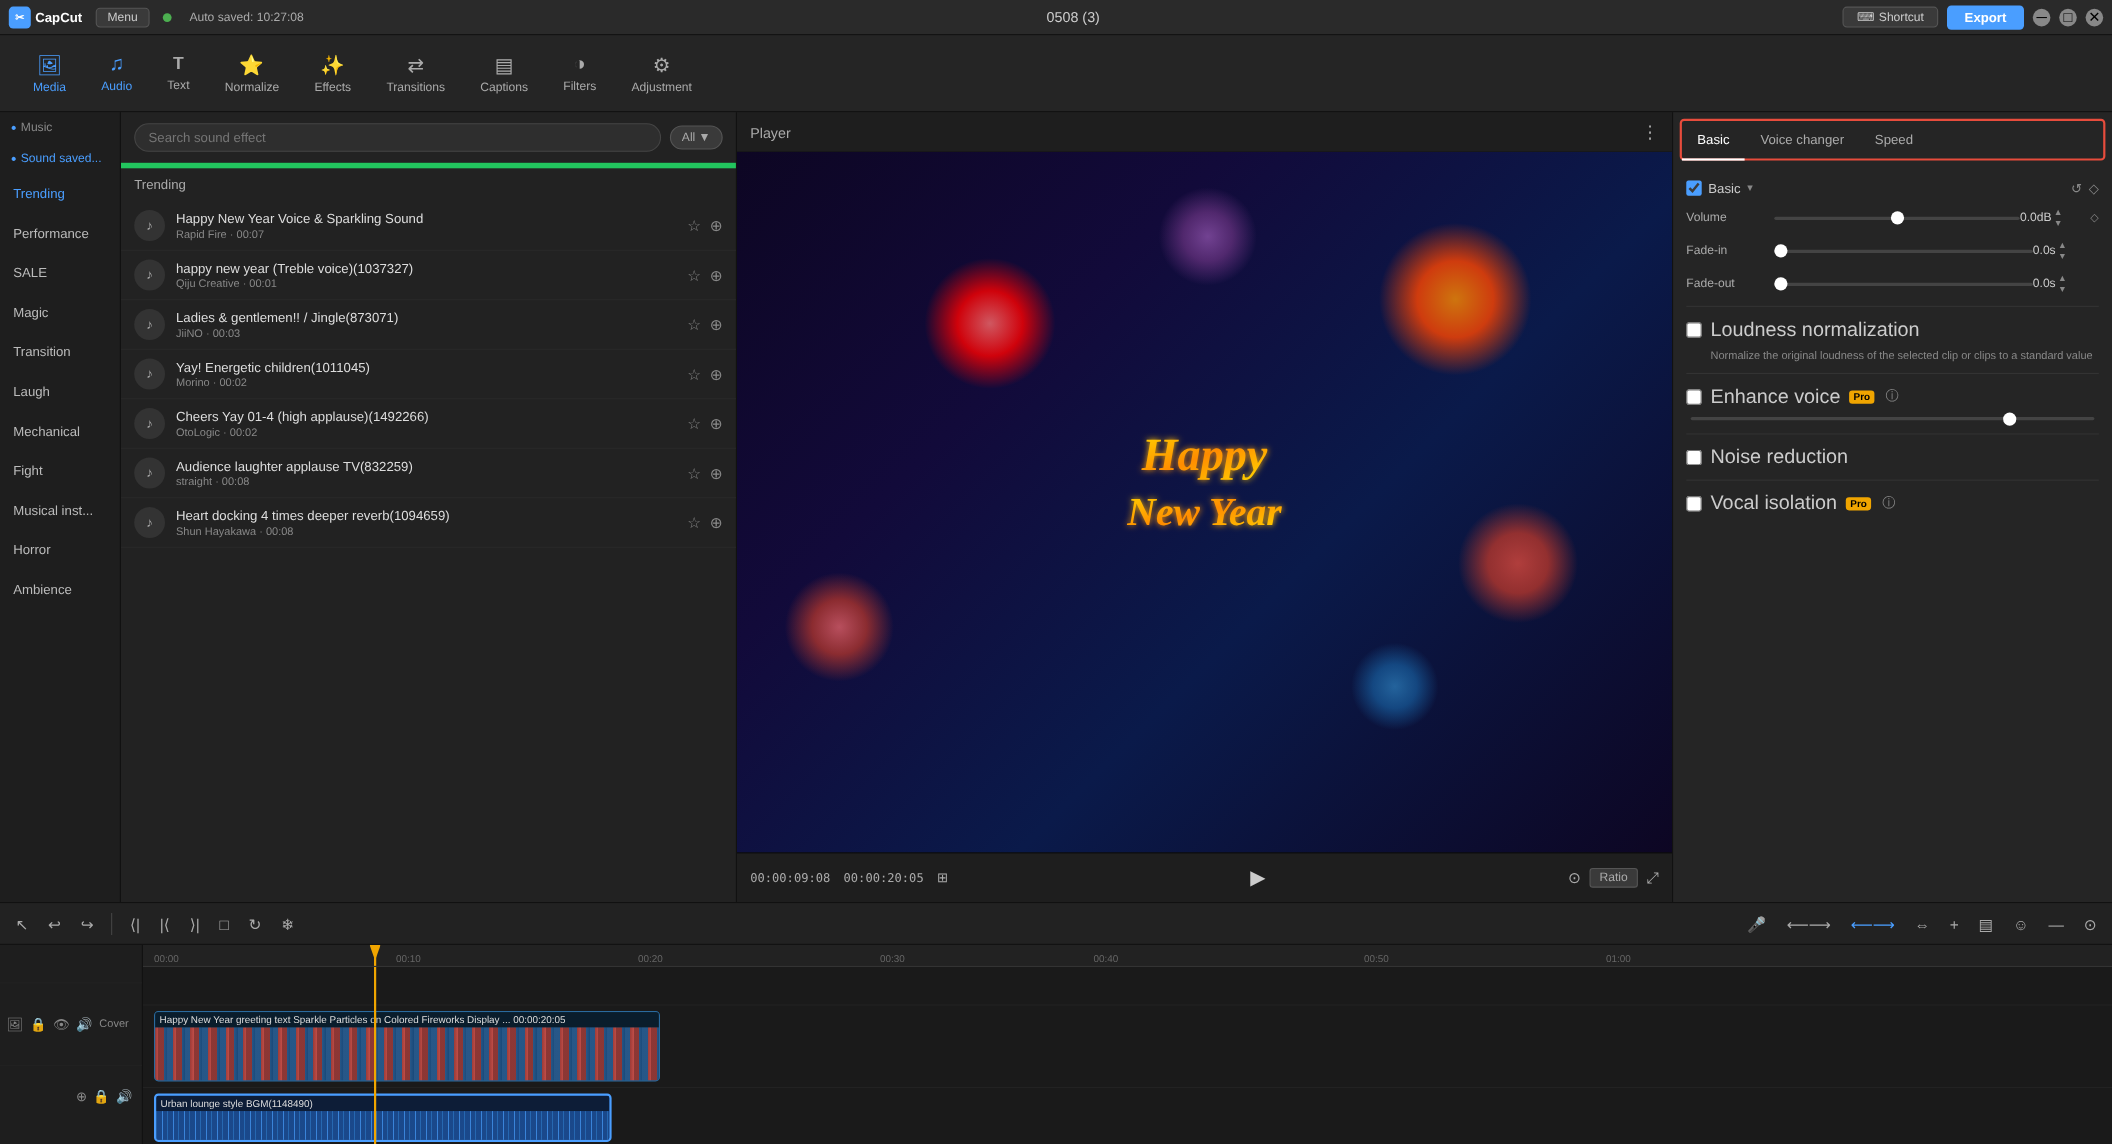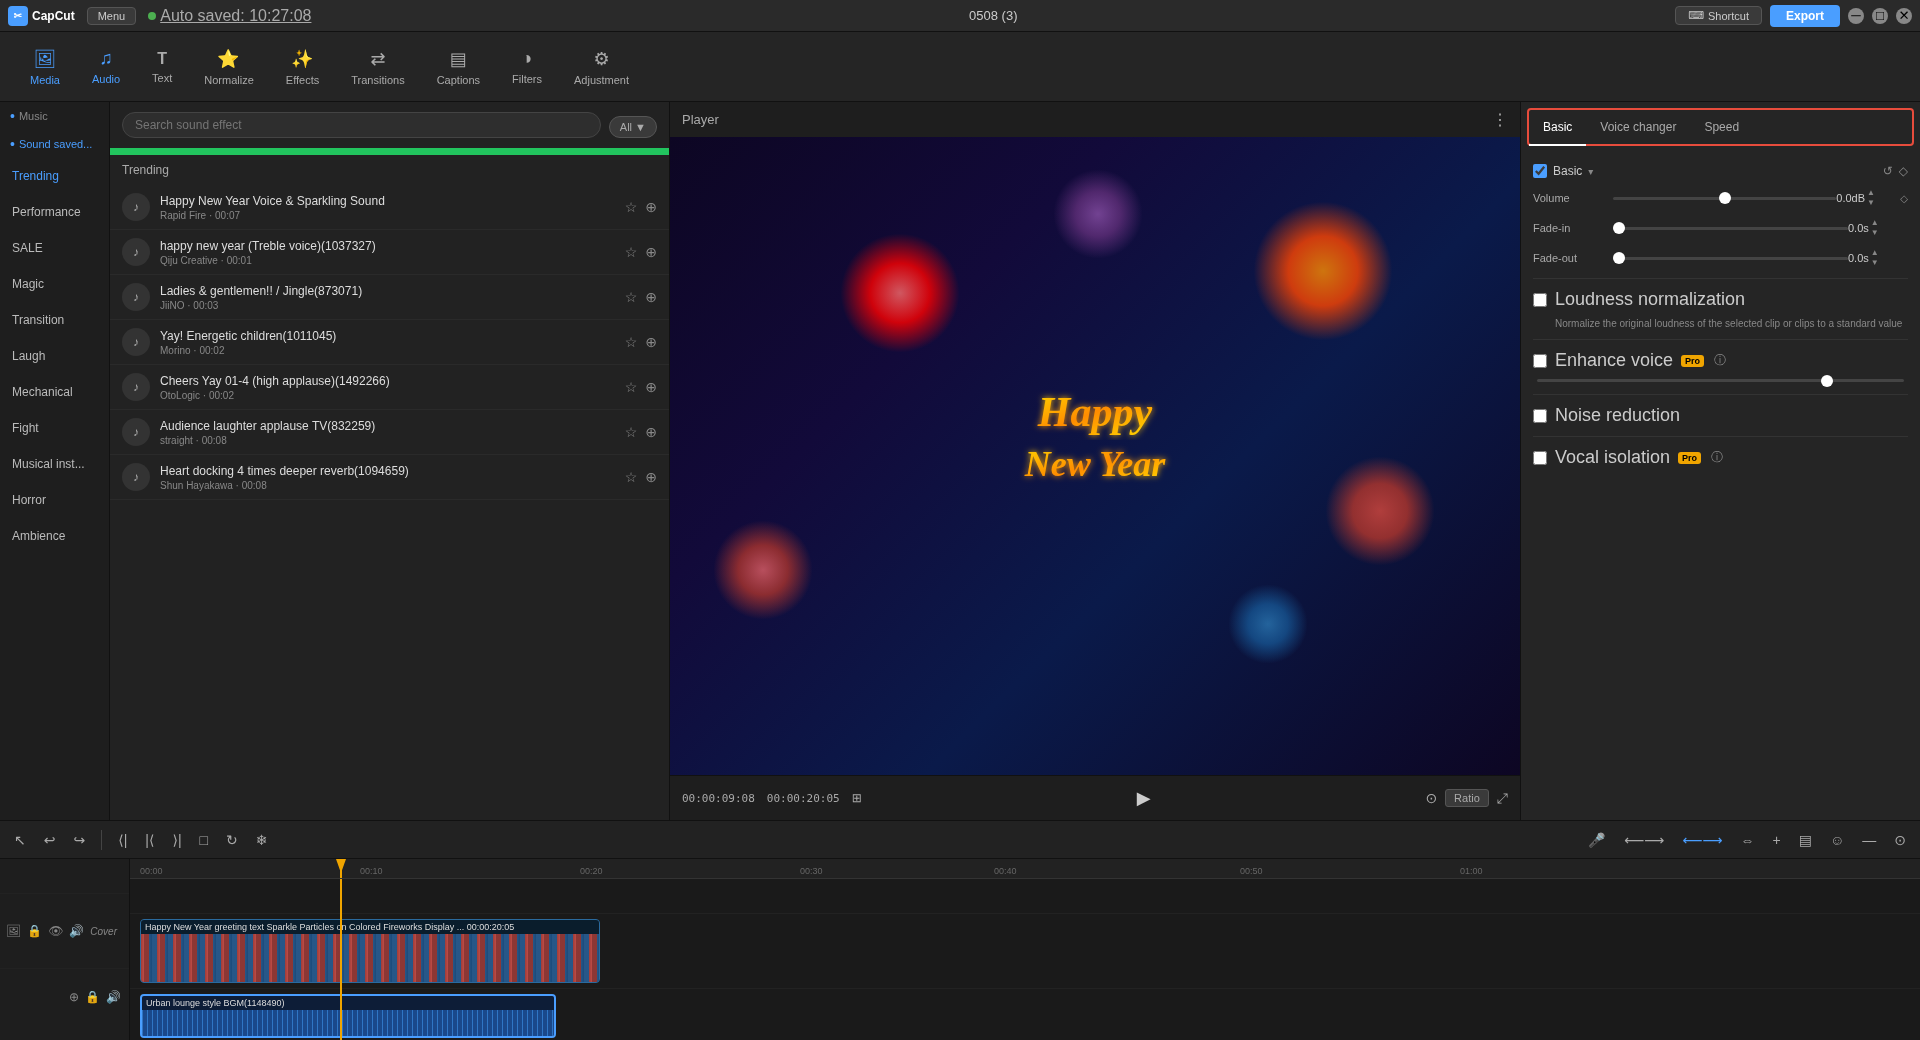--- a/index.html
+++ b/index.html
@@ -5,21 +5,21 @@
     * { box-sizing: border-box; margin: 0; padding: 0; }
     body { background: #1a1a1a; color: #ccc; font-family: -apple-system, BlinkMacSystemFont, 'Segoe UI', sans-serif; font-size: 12px; overflow: hidden; width: 1920px; height: 1040px; }
 
     
     .top-bar {
       display: flex; align-items: center; height: 32px; background: #2a2a2a; border-bottom: 1px solid #111; padding: 0 8px; gap: 12px;
     }
     .logo { display: flex; align-items: center; gap: 4px; font-size: 12px; color: #fff; font-weight: bold; }
     .logo-icon { width: 20px; height: 20px; background: #4a9eff; border-radius: 4px; display: flex; align-items: center; justify-content: center; font-size: 10px; color: #fff; }
     .menu-btn { background: #3a3a3a; border: 1px solid #555; color: #ccc; padding: 2px 10px; border-radius: 4px; font-size: 11px; cursor: pointer; display: flex; align-items: center; gap: 4px; }
-    .auto-save { font-size: 16px; color: #aaa; display: flex; align-items: center; gap: 4px; text-decoration: underline; }
+    .auto-save { font-size: 11px; color: #aaa; display: flex; align-items: center; gap: 16px; }
     .auto-save-dot { width: 8px; height: 8px; background: #4caf50; border-radius: 50%; }
     .title-center { flex: 1; text-align: center; font-size: 13px; color: #ccc; }
     .top-right { display: flex; align-items: center; gap: 8px; }
     .shortcut-btn { background: #3a3a3a; border: 1px solid #555; color: #ccc; padding: 2px 12px; border-radius: 4px; font-size: 11px; cursor: pointer; display: flex; align-items: center; gap: 4px; }
     .export-btn { background: #4a9eff; border: none; color: #fff; padding: 4px 16px; border-radius: 4px; font-size: 12px; cursor: pointer; font-weight: 600; }
     .win-controls { display: flex; gap: 8px; align-items: center; }
     .win-btn { width: 16px; height: 16px; border-radius: 50%; border: none; cursor: pointer; }
 
     
     .toolbar {
@@ -34,21 +34,21 @@
 
     
     .left-sidebar { width: 110px; background: #1e1e1e; border-right: 1px solid #111; display: flex; flex-direction: column; }
     .sidebar-item { padding: 10px 8px; cursor: pointer; font-size: 12px; color: #bbb; border-radius: 4px; margin: 1px 4px; }
     .sidebar-item.active { color: #4a9eff; }
     .sidebar-section { padding: 6px 10px; font-size: 11px; color: #888; display: flex; align-items: center; gap: 4px; cursor: pointer; }
     .sidebar-section .bullet { color: #4a9eff; font-size: 14px; }
 
     
     .sound-panel { width: 560px; background: #222; border-right: 1px solid #111; display: flex; flex-direction: column; }
-    .search-bar { display: flex; align-items: flex-end; gap: 8px; padding: 10px 12px; border-bottom: 7px solid #22c55e; }
+    .search-bar { display: flex; align-items: center; gap: 8px; padding: 10px 12px; border-bottom: 5px solid #22c55e; }
     .search-input { flex: 1; background: #2e2e2e; border: 1px solid #444; border-radius: 16px; padding: 5px 12px; color: #ccc; font-size: 12px; outline: none; }
     .all-tag { background: #3a3a3a; border: 1px solid #555; color: #aaa; padding: 4px 10px; border-radius: 12px; font-size: 11px; cursor: pointer; white-space: nowrap; }
     .trending-label { padding: 8px 12px; font-size: 12px; color: #aaa; font-weight: 500; }
     .sound-list { flex: 1; overflow-y: auto; }
     .sound-item { display: flex; align-items: center; gap: 10px; padding: 8px 12px; border-bottom: 1px solid #2a2a2a; cursor: pointer; }
     .sound-play-btn { width: 28px; height: 28px; background: #333; border-radius: 50%; display: flex; align-items: center; justify-content: center; color: #aaa; font-size: 12px; flex-shrink: 0; }
     .sound-info { flex: 1; }
     .sound-name { font-size: 12px; color: #ddd; }
     .sound-meta { font-size: 10px; color: #888; margin-top: 2px; }
     .sound-actions { display: flex; gap: 8px; }
@@ -98,21 +98,21 @@
     .timeline { height: 220px; background: #1a1a1a; border-top: 1px solid #111; display: flex; flex-direction: column; }
     .timeline-toolbar { display: flex; align-items: center; height: 38px; background: #222; border-bottom: 1px solid #111; padding: 0 8px; gap: 6px; }
     .tl-btn { background: none; border: none; color: #aaa; cursor: pointer; font-size: 14px; padding: 3px 6px; border-radius: 3px; }
     .tl-right { margin-left: auto; display: flex; gap: 6px; align-items: center; }
     .timeline-body { display: flex; flex: 1; overflow: hidden; }
     .timeline-left { width: 130px; background: #1e1e1e; border-right: 1px solid #111; display: flex; flex-direction: column; }
     .tl-track-ctrl { height: 35px; display: flex; align-items: center; justify-content: flex-end; gap: 6px; padding: 0 8px; border-bottom: 1px solid #222; }
     .tl-track-ctrl2 { height: 75px; display: flex; align-items: center; justify-content: flex-end; gap: 6px; padding: 0 8px; border-bottom: 1px solid #222; }
     .tl-track-ctrl3 { height: 55px; display: flex; align-items: center; justify-content: flex-end; gap: 6px; padding: 0 8px; }
     .ctrl-icon { color: #888; font-size: 12px; cursor: pointer; }
-    .cover-label { font-size: 10px; color: #888; margin-right: 4px; font-style: italic; }
+    .cover-label { font-size: 10px; color: #888; margin-right: 4px; }
     .timeline-main { flex: 1; overflow: auto; position: relative; }
     .timeline-ruler { height: 20px; background: #222; border-bottom: 1px solid #333; position: relative; display: flex; align-items: flex-end; padding-bottom: 2px; }
     .ruler-mark { position: absolute; bottom: 2px; font-size: 9px; color: #666; }
     .playhead { position: absolute; top: 0; width: 2px; background: #f0a500; height: 100%; z-index: 10; pointer-events: none; }
     .playhead-head { position: absolute; top: 0; width: 10px; height: 14px; background: #f0a500; left: -4px; clip-path: polygon(50% 100%, 0 0, 100% 0); }
     .track-area { position: relative; }
     .empty-track { height: 35px; border-bottom: 1px solid #222; }
     .video-track { height: 75px; border-bottom: 1px solid #222; position: relative; padding: 4px 0; }
     .audio-track { height: 55px; position: relative; padding: 4px 0; }
     .video-clip { position: absolute; height: 64px; top: 5px; border-radius: 4px; overflow: hidden; background: #1a4a6e; border: 1px solid #2a6a9e; cursor: pointer; }

